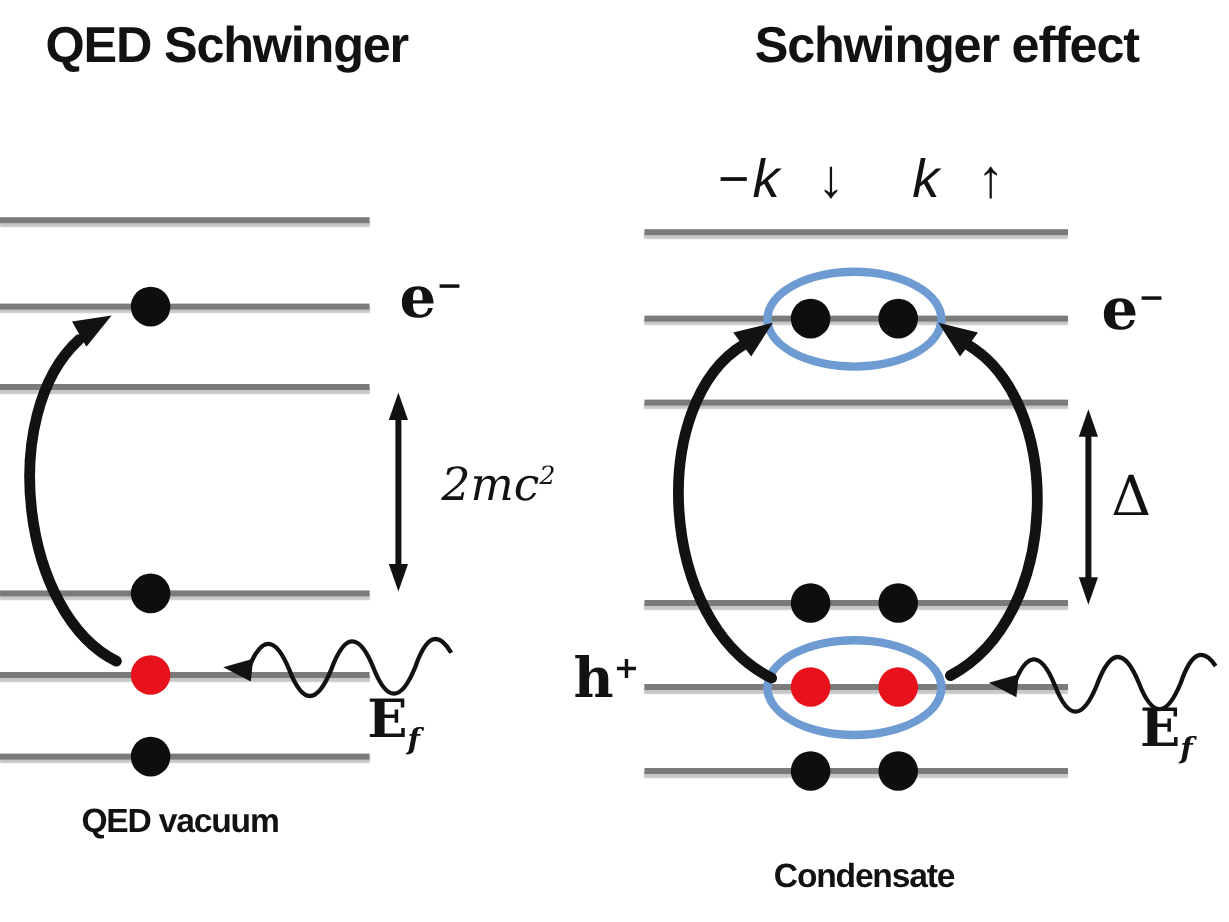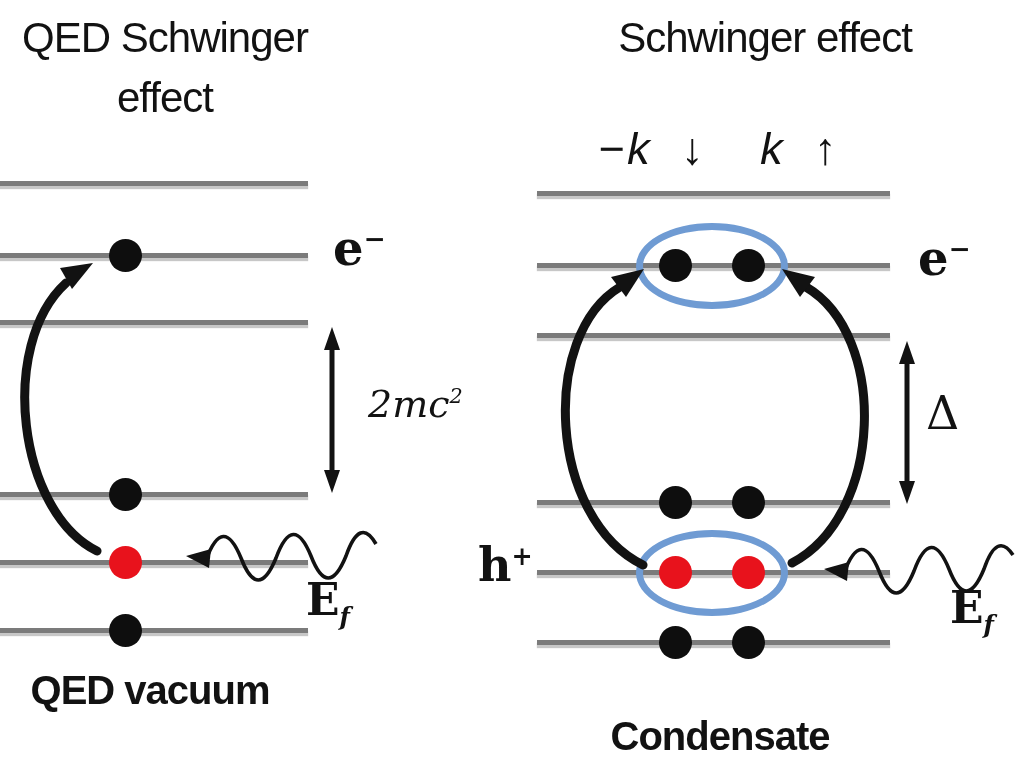--- a/index.html
+++ b/index.html
@@ -16,41 +16,40 @@
   .level{position:absolute;height:5px;background:var(--line-gray);z-index:1;
          box-shadow:0 3px 1px rgba(130,130,130,0.45);}
   .dot{position:absolute;width:33px;height:33px;border-radius:50%;
        background:var(--dot-black);z-index:4;}
   .dot.red{background:var(--dot-red);}
   .pair-ellipse{position:absolute;width:152px;height:86px;border:7px solid var(--pair-blue);
                 border-radius:50%;box-sizing:border-box;z-index:2;background:transparent;}
   .arrows{position:absolute;left:0;top:0;z-index:3;pointer-events:none;}
   .ink-stroke{stroke:var(--ink);fill:none;}
   .ink-fill{fill:var(--ink);stroke:none;}
-  .title{position:absolute;text-align:center;font-weight:normal;font-size:42px;
-         line-height:60px;color:var(--ink);z-index:5;letter-spacing:-1px;}
+  .title{position:absolute;text-align:center;font-weight:bold;font-size:42px;
+         line-height:60px;color:var(--ink);z-index:5;letter-spacing:-1px;padding-left:24px;}
   .title .tline{display:block;}
-  .caption{position:absolute;text-align:center;font-weight:bold;font-size:40px;
+  .caption{position:absolute;text-align:center;font-weight:bold;font-size:28px;
            color:var(--ink);z-index:5;letter-spacing:-1px;}
   .math{position:absolute;font-family:"DejaVu Serif","Liberation Serif",serif;
         color:var(--ink);z-index:5;line-height:1;}
   .math.bold{font-weight:bold;}
   .math.it{font-style:italic;}
   .math sup{font-size:55%;vertical-align:super;line-height:0;}
   .math sub{font-size:55%;vertical-align:sub;font-style:italic;line-height:0;}
 </style>
 </head>
 <body>
 
 <div class="canvas">
 
   <section>
     <div class="title" style="left:0;top:8px;width:330px;">
       <span class="tline">QED Schwinger</span>
-      <span class="tline">effect</span>
     </div>
 
     <div class="level" style="left:0;top:181px;width:308px;"></div>
     <div class="level" style="left:0;top:253px;width:308px;"></div>
     <div class="level" style="left:0;top:320px;width:308px;"></div>
     <div class="level" style="left:0;top:492px;width:308px;"></div>
     <div class="level" style="left:0;top:560px;width:308px;"></div>
     <div class="level" style="left:0;top:628px;width:308px;"></div>
 
     <div class="dot" style="left:109px;top:239px;"></div>

